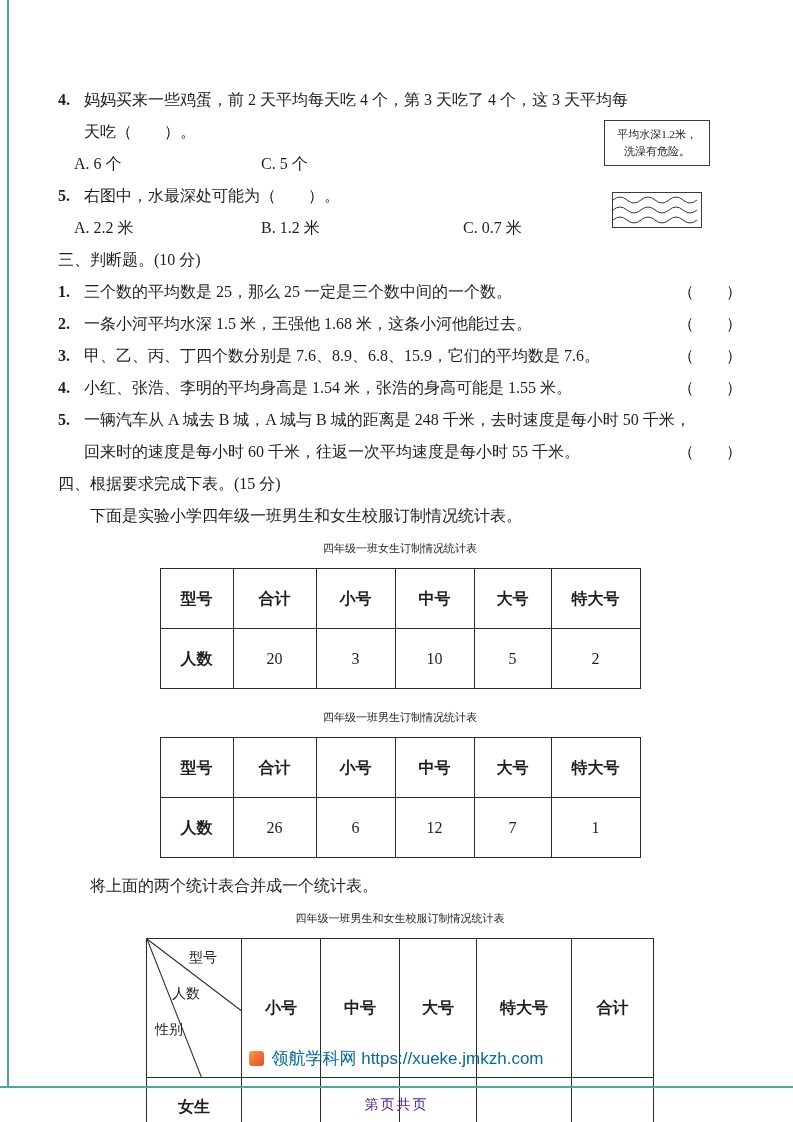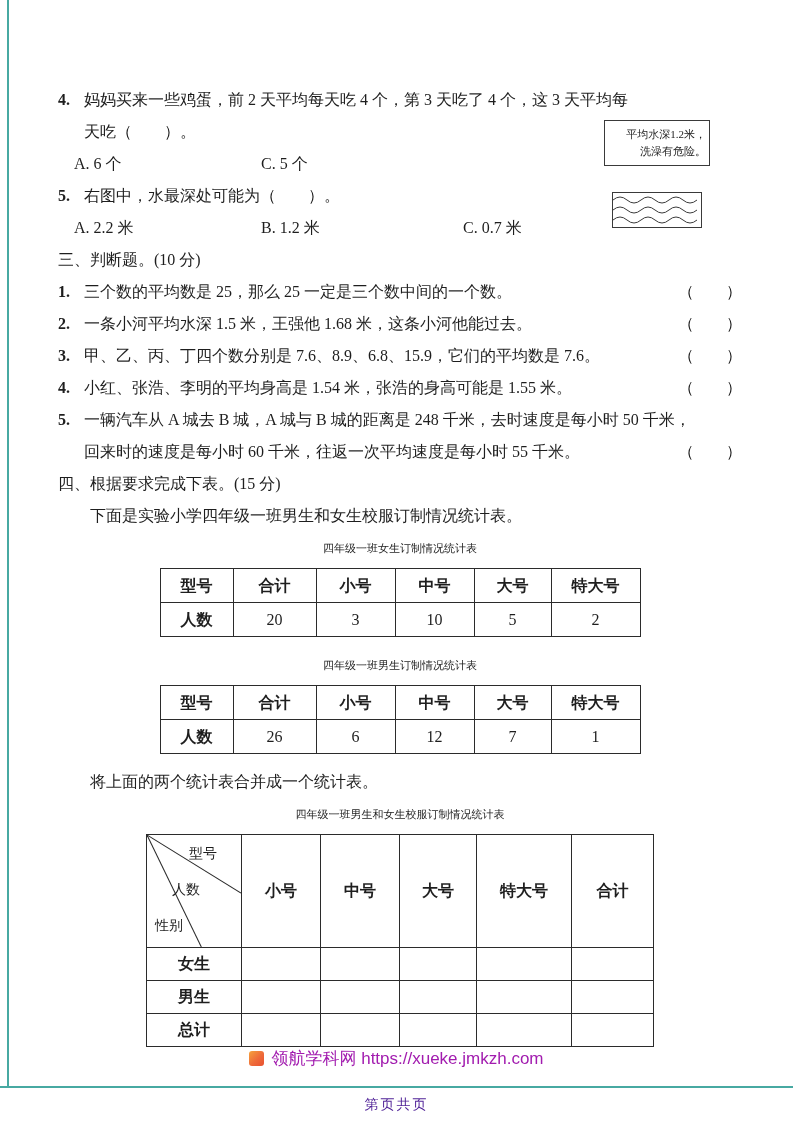--- a/index.html
+++ b/index.html
@@ -37,21 +37,21 @@
   .bracket { white-space: nowrap; }
   .intro { padding-left: 32px; }
   .tbl-title { text-align: center; font-size: 11px; }
   table.stat { border-collapse: collapse; margin: 4px auto 12px; table-layout: fixed; }
   table.stat td {
     border: 1px solid #2b2b2b;
     text-align: center;
     vertical-align: middle;
     height: 33px;
     font-size: 16px;
-    padding: 0 2px;
+    padding: 13px 2px;
     overflow: hidden;
   }
   td.hd { font-weight: 600; }
   td.w68 { width: 68px; } td.w72 { width: 72px; } td.w74 { width: 74px; }
   td.w77 { width: 77px; } td.w78 { width: 78px; } td.w84 { width: 84px; }
   td.w90 { width: 90px; }
   table.merged tr.head-row td { height: 112px; }
   table.merged tr.body-row td { height: 28px; }
   td.corner { position: relative; width: 90px; padding: 0; }
   td.corner svg.diag { position: absolute; left: 0; top: 0; width: 100%; height: 100%; }
@@ -59,35 +59,35 @@
   .c-mid { position: absolute; top: 46px; left: 25px; font-size: 14px; line-height: 18px; }
   .c-bot { position: absolute; top: 82px; left: 8px; font-size: 14px; line-height: 18px; }
   
   .figure { position: absolute; left: 604px; top: 120px; width: 100px; }
   .sign {
     width: 98px;
     border: 1px solid #3a3a3a;
     padding: 5px 3px;
     font-size: 11px;
     line-height: 17px;
-    text-align: right;
+    text-align: center;
     background: #fff;
   }
   .water {
     margin: 26px 0 0 8px;
     width: 88px; height: 34px;
     border: 1px solid #3a3a3a;
     background: #fff;
   }
   
   .site-footer {
     position: absolute;
     left: 0; right: 0; bottom: 52px;
     text-align: center;
-    color: #a21caf;
+    color: #0369a1;
     font-size: 17px;
     font-family: "Liberation Sans", sans-serif;
   }
   .site-logo {
     display: inline-block;
     width: 15px; height: 15px;
     margin-right: 7px;
     vertical-align: -2px;
     border-radius: 3px;
     background: linear-gradient(135deg, #f6a23c 0%, #ee6a3a 55%, #e8512f 100%);

